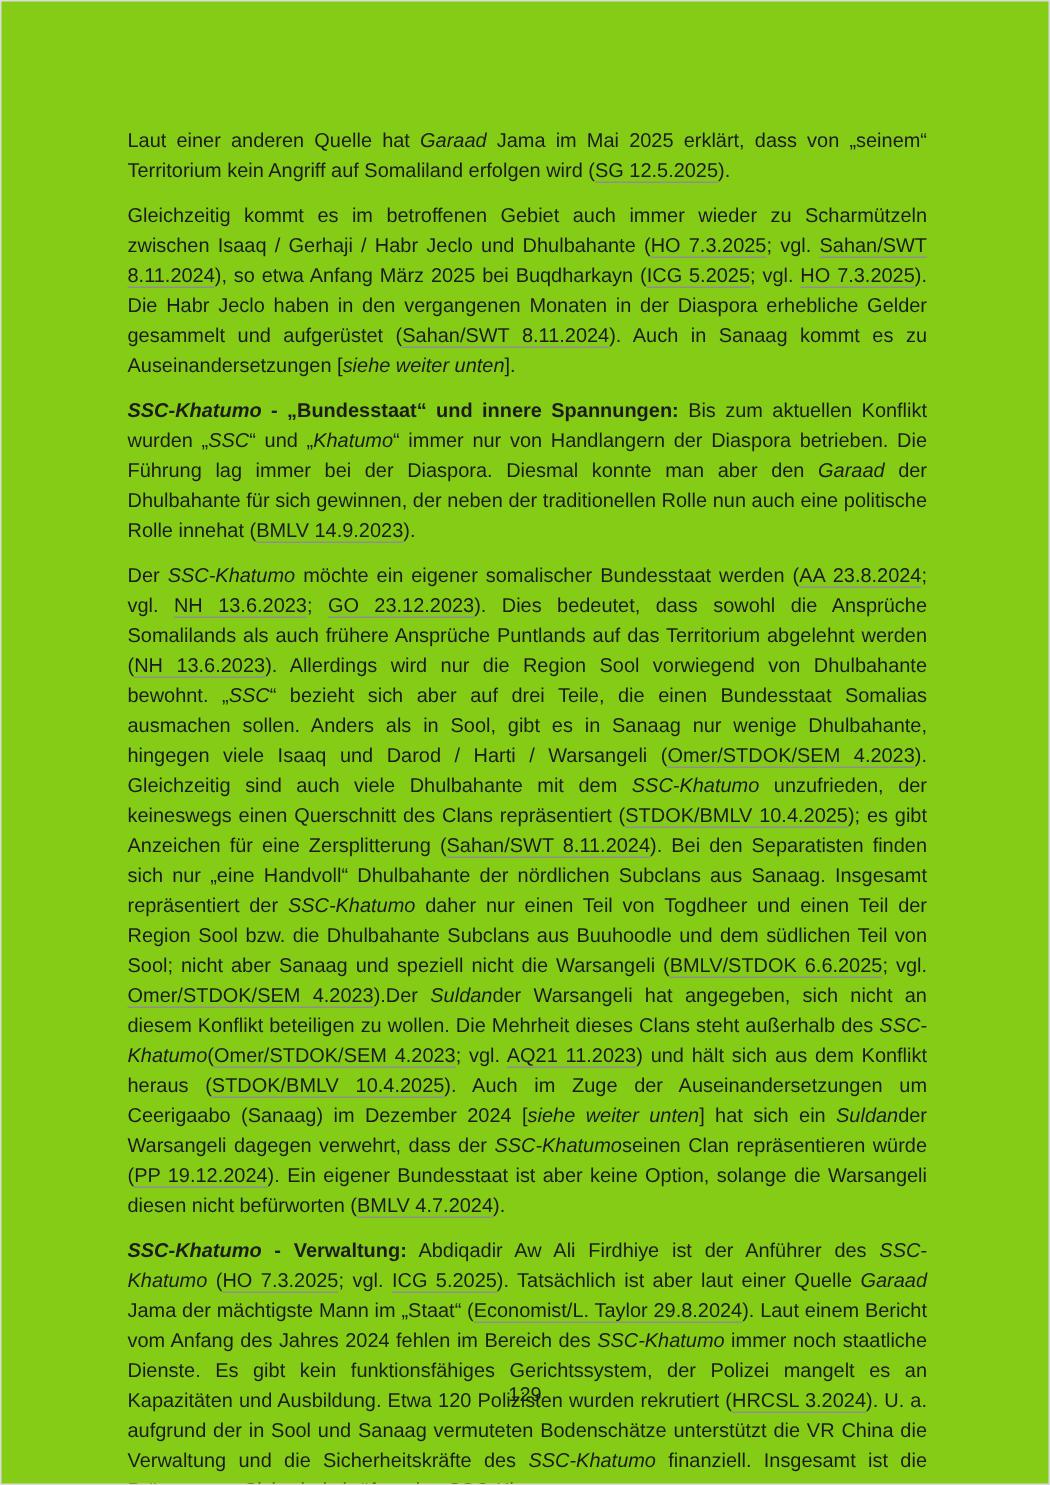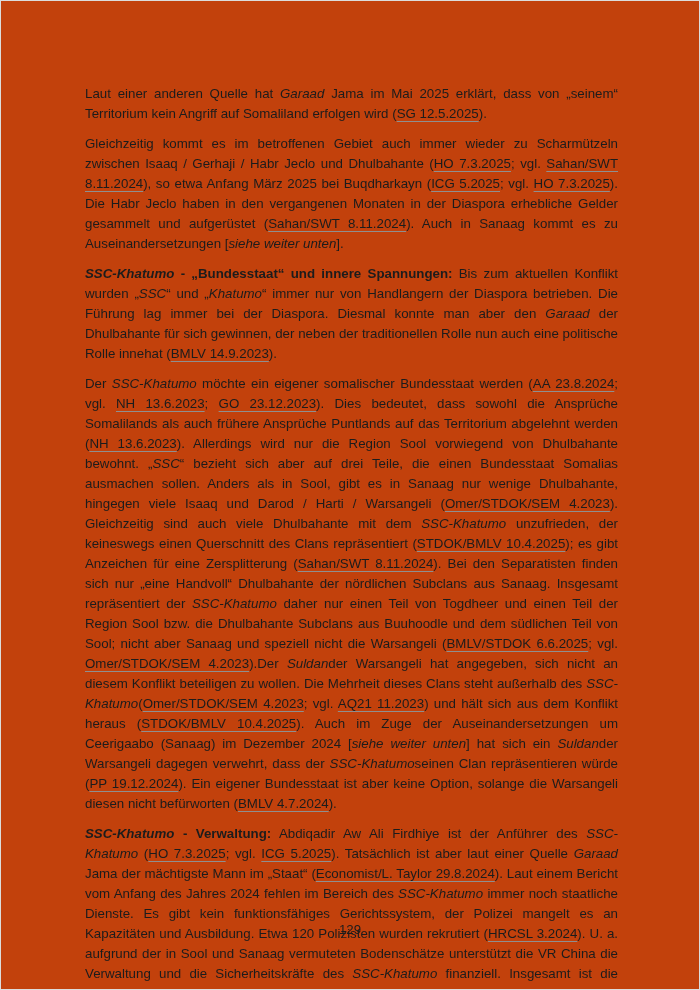--- a/index.html
+++ b/index.html
@@ -5,21 +5,21 @@
   html, body {
     margin: 0;
     padding: 0;
     background: #f2f2f2;
   }
   .page {
     position: relative;
     width: 700px;
     height: 990px;
     margin: 0;
-    background: #c2410c;
+    background: #84cc16;
     box-sizing: border-box;
     border: 1px solid #dcdcdc;
     overflow: hidden;
     font-family: "Liberation Sans", sans-serif;
     color: #1c1c1c;
   }
   .content {
     position: absolute;
     left: 84px;
     top: 83px;

